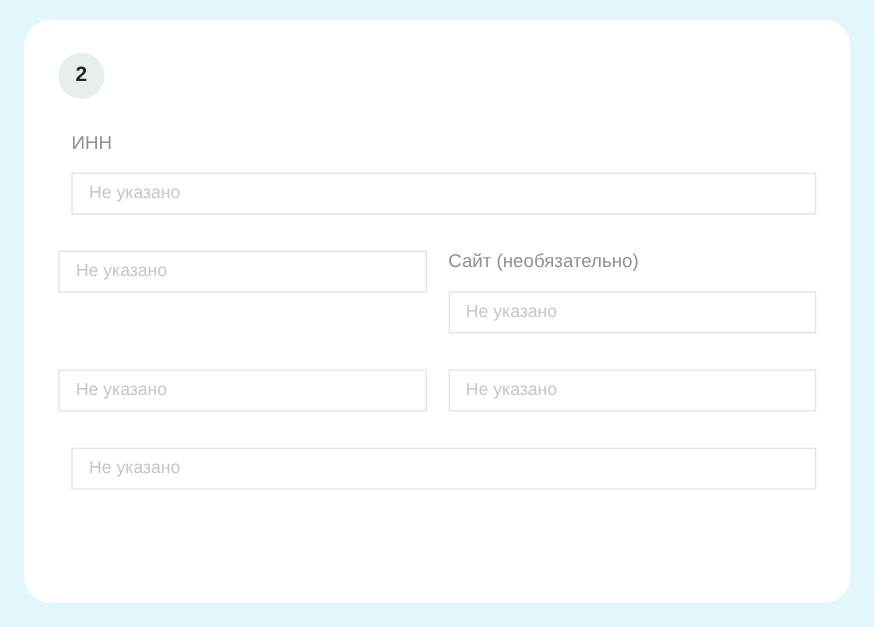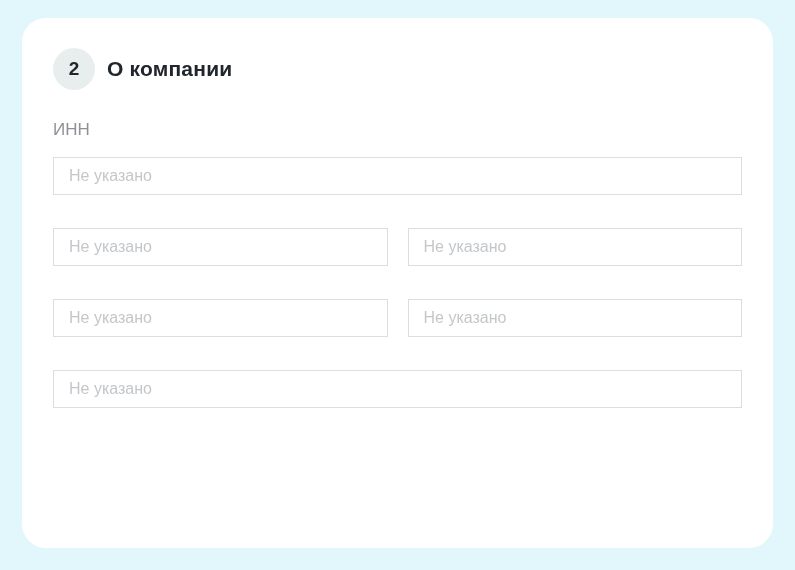--- a/index.html
+++ b/index.html
@@ -57,21 +57,21 @@
     color: var(--title-text);
     letter-spacing: 0.2px;
   }
   .form-grid {
     display: grid;
     grid-template-columns: 1fr 1fr;
     column-gap: 20px;
     row-gap: 33px;
   }
   .field-group { display: block; }
-  .field-group.full { grid-column: 1 / -1; }
+  .field-group.full { grid-column: 1 / -1; margin-left: 12px; }
   .field-label {
     display: block;
     font-size: 17px;
     line-height: 20px;
     color: var(--label-text);
     margin-bottom: 17px;
   }
   .text-input {
     display: block;
     width: 100%;
@@ -90,35 +90,35 @@
     opacity: 1;
   }
 </style>
 </head>
 <body>
 
 <div class="card">
 
   <div class="section-header">
     <div class="step-badge">2</div>
-    <h1 class="section-title">О компании</h1>
   </div>
 
   <div class="form-grid">
 
     <div class="field-group full">
       <label class="field-label">ИНН</label>
       <input class="text-input" type="text" placeholder="Не указано" style="">
     </div>
 
     <div class="field-group">
       <input class="text-input" type="text" placeholder="Не указано" style="">
     </div>
 
     <div class="field-group">
+      <label class="field-label">Сайт (необязательно)</label>
       <input class="text-input" type="text" placeholder="Не указано" style="">
     </div>
 
     <div class="field-group">
       <input class="text-input" type="text" placeholder="Не указано" style="">
     </div>
 
     <div class="field-group">
       <input class="text-input" type="text" placeholder="Не указано" style="">
     </div>

